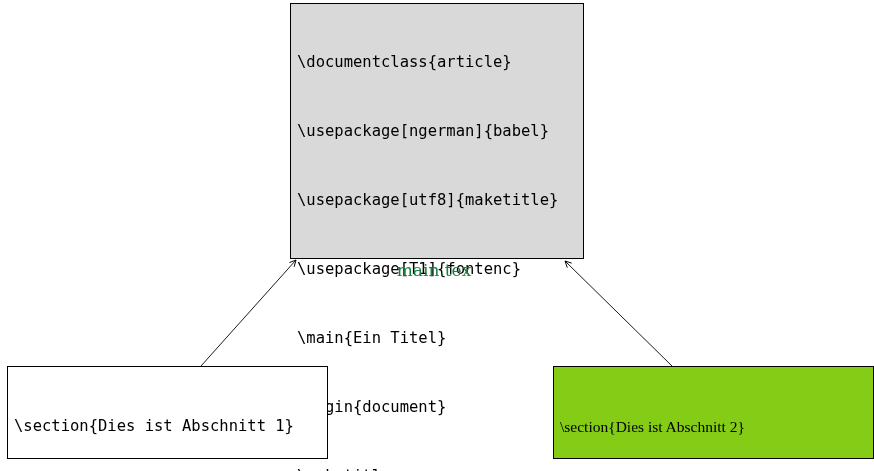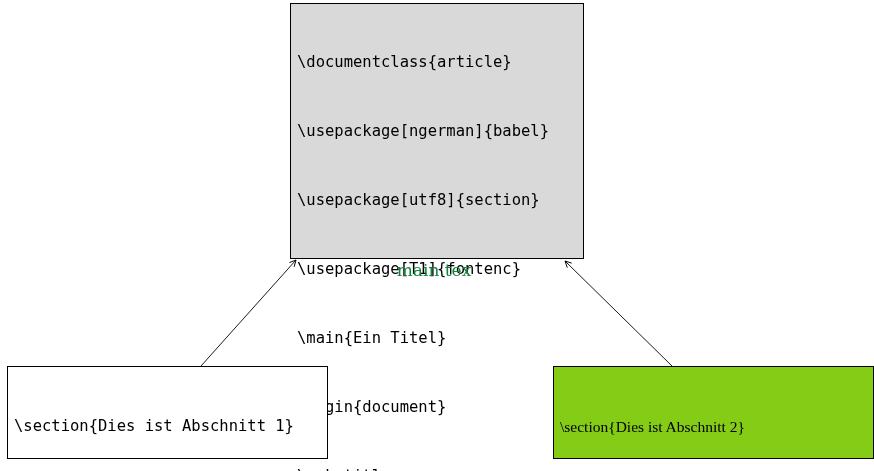--- a/index.html
+++ b/index.html
@@ -75,21 +75,21 @@
         <path d="M1.5,1.5 L8.5,5 L1.5,8.5" fill="none" stroke="#000000" stroke-width="1"></path>
       </marker>
     </defs>
     <line x1="201" y1="366" x2="296" y2="260" stroke="#000000" stroke-width="0.9" marker-end="url(#arrowhead)"></line>
     <line x1="672" y1="366" x2="565" y2="261" stroke="#000000" stroke-width="0.9" marker-end="url(#arrowhead)"></line>
   </svg>
 
   <div class="file-box main-box code" style="background-color: rgb(217, 217, 217);">
     <div class="code-line">\documentclass{article}</div>
     <div class="code-line">\usepackage[ngerman]{babel}</div>
-    <div class="code-line">\usepackage[utf8]{section}</div>
+    <div class="code-line">\usepackage[utf8]{maketitle}</div>
     <div class="code-line">\usepackage[T1]{fontenc}</div>
     <div class="code-line">\main{Ein Titel}</div>
     <div class="code-line">\begin{document}</div>
     <div class="code-line">\maketitle</div>
     
     
     
     
   </div>
   <div class="file-label main-label">main.tex</div>

